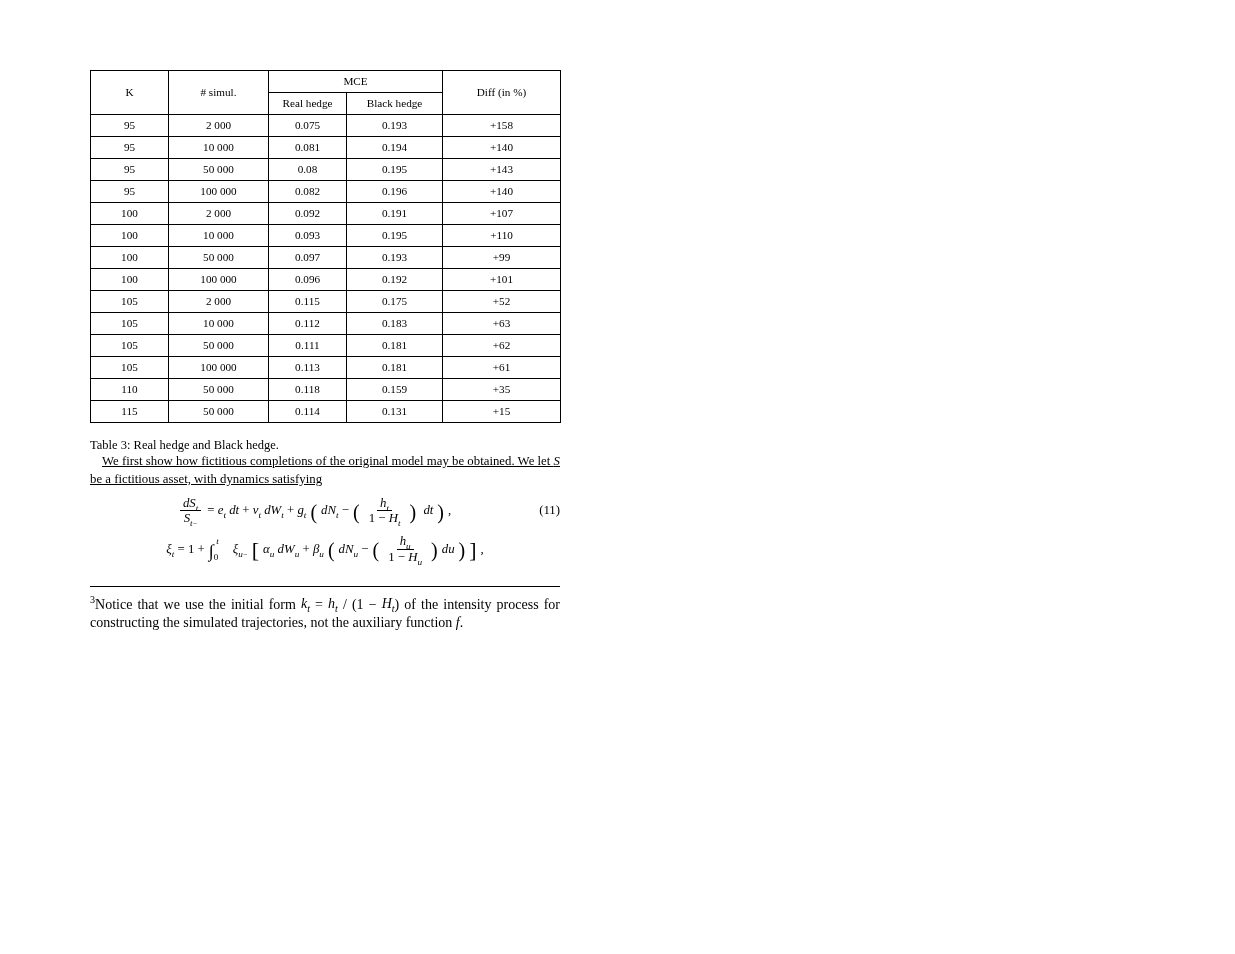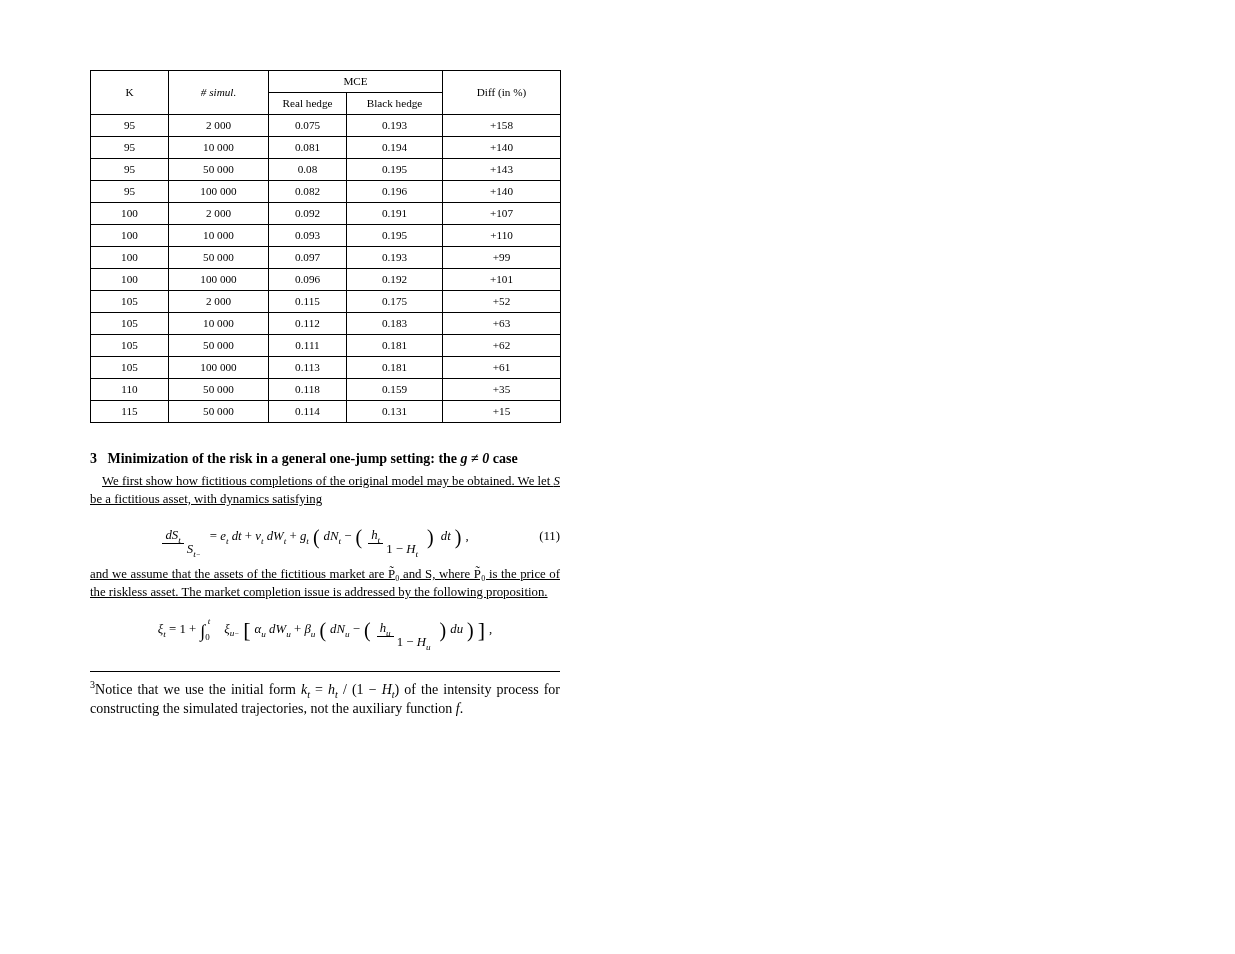--- a/index.html
+++ b/index.html
@@ -27,21 +27,21 @@
     padding: 3px 6px;
     text-align: center;
     vertical-align: middle;
     box-sizing: border-box;
     height: 22px;
   }
   table.data th {
     font-weight: normal;
   }
   table.data .col-a { width: 78px; }
-  table.data .col-b { width: 100px; font-style: italic; }
+  table.data .col-b { width: 100px; }
   table.data .col-c { width: 78px; }
   table.data .col-d { width: 96px; }
   table.data .col-e { width: 118px; }
 
   .caption {
     font-size: 12.5px;
     margin-top: 14px;
     max-width: 470px;
     line-height: 1.3;
   }
@@ -66,28 +66,28 @@
     display: flex;
     align-items: center;
     justify-content: space-between;
     max-width: 470px;
     margin: 4px 0 10px 0;
     font-size: 12.8px;
   }
   .eq-inner { display:flex; align-items:center; gap:4px; }
   .frac {
     display: inline-flex;
-    flex-direction: row;
+    flex-direction: column;
     align-items: center;
     vertical-align: middle;
     line-height: 1;
     margin: 0 2px;
   }
   .frac .num { border-bottom: 1px solid #000; padding: 0 3px 1px 3px; }
-  .frac .den { padding: 1px 3px 0 3px; margin-top: 26px; }
+  .frac .den { padding: 1px 3px 0 3px; }
   sub { font-size: 0.72em; line-height:0; }
   .bigparen { font-size: 20px; line-height: 0; position: relative; top: 1px; }
   .bigbrack { font-size: 22px; line-height: 0; position: relative; top: 1px; }
 
   .footnote-rule {
     border: none;
     border-top: 1px solid #000;
     width: 470px;
     margin: 22px 0 6px 0;
   }
@@ -212,24 +212,22 @@
     <tr>
           <td>115</td>
           <td>50 000</td>
           <td>0.114</td>
           <td>0.131</td>
           <td>+15</td>
         </tr>
   </tbody>
 </table>
 
-
-<div class="section-title">
-  <span>3</span>&nbsp;&nbsp; Minimization of the risk in a general one-jump setting: the <i>g ≠ 0</i> <span>case</span>
-</div>
+<div class="caption">Table 3: Real hedge and Black hedge.</div>
+
 
 <p class="para">
   <span class="indent"></span><span>We first show how fictitious completions of the original model may be obtained. We let </span><i>S</i><span> be a fictitious asset, with dynamics satisfying</span>
 </p>
 
 <div class="eq-block">
   <span></span>
   <span class="eq-inner">
     <span class="frac">
           <span class="num"><i>dS<sub>t</sub></i></span>
@@ -244,21 +242,20 @@
           <span class="den">1 − <i>H<sub>t</sub></i></span>
         </span>
     <span class="bigparen">)</span>
     <span>&nbsp;<i>dt</i></span>
     <span class="bigparen">)</span>
     <span>,</span>
   </span>
   <span>(11)</span>
 </div>
 
-<p class="para">and we assume that the assets of the fictitious market are P̃₀ and S, where P̃₀ is the price of the riskless asset. The market completion issue is addressed by the following proposition.</p>
 
 
 
 <div class="eq-block" style="justify-content:center;">
   <span class="eq-inner">
     <span><i>ξ<sub>t</sub></i> = 1 + </span>
     <span style="font-size:18px; position:relative; top:2px;">∫</span>
         <span style="position:relative; top:8px; font-size:9px; left:-4px;">0</span>
         <span style="position:relative; top:-8px; font-size:9px; left:-10px;"><i>t</i></span>
     <span><i>ξ<sub>u<span style="font-size:0.8em">−</span></sub></i></span>

